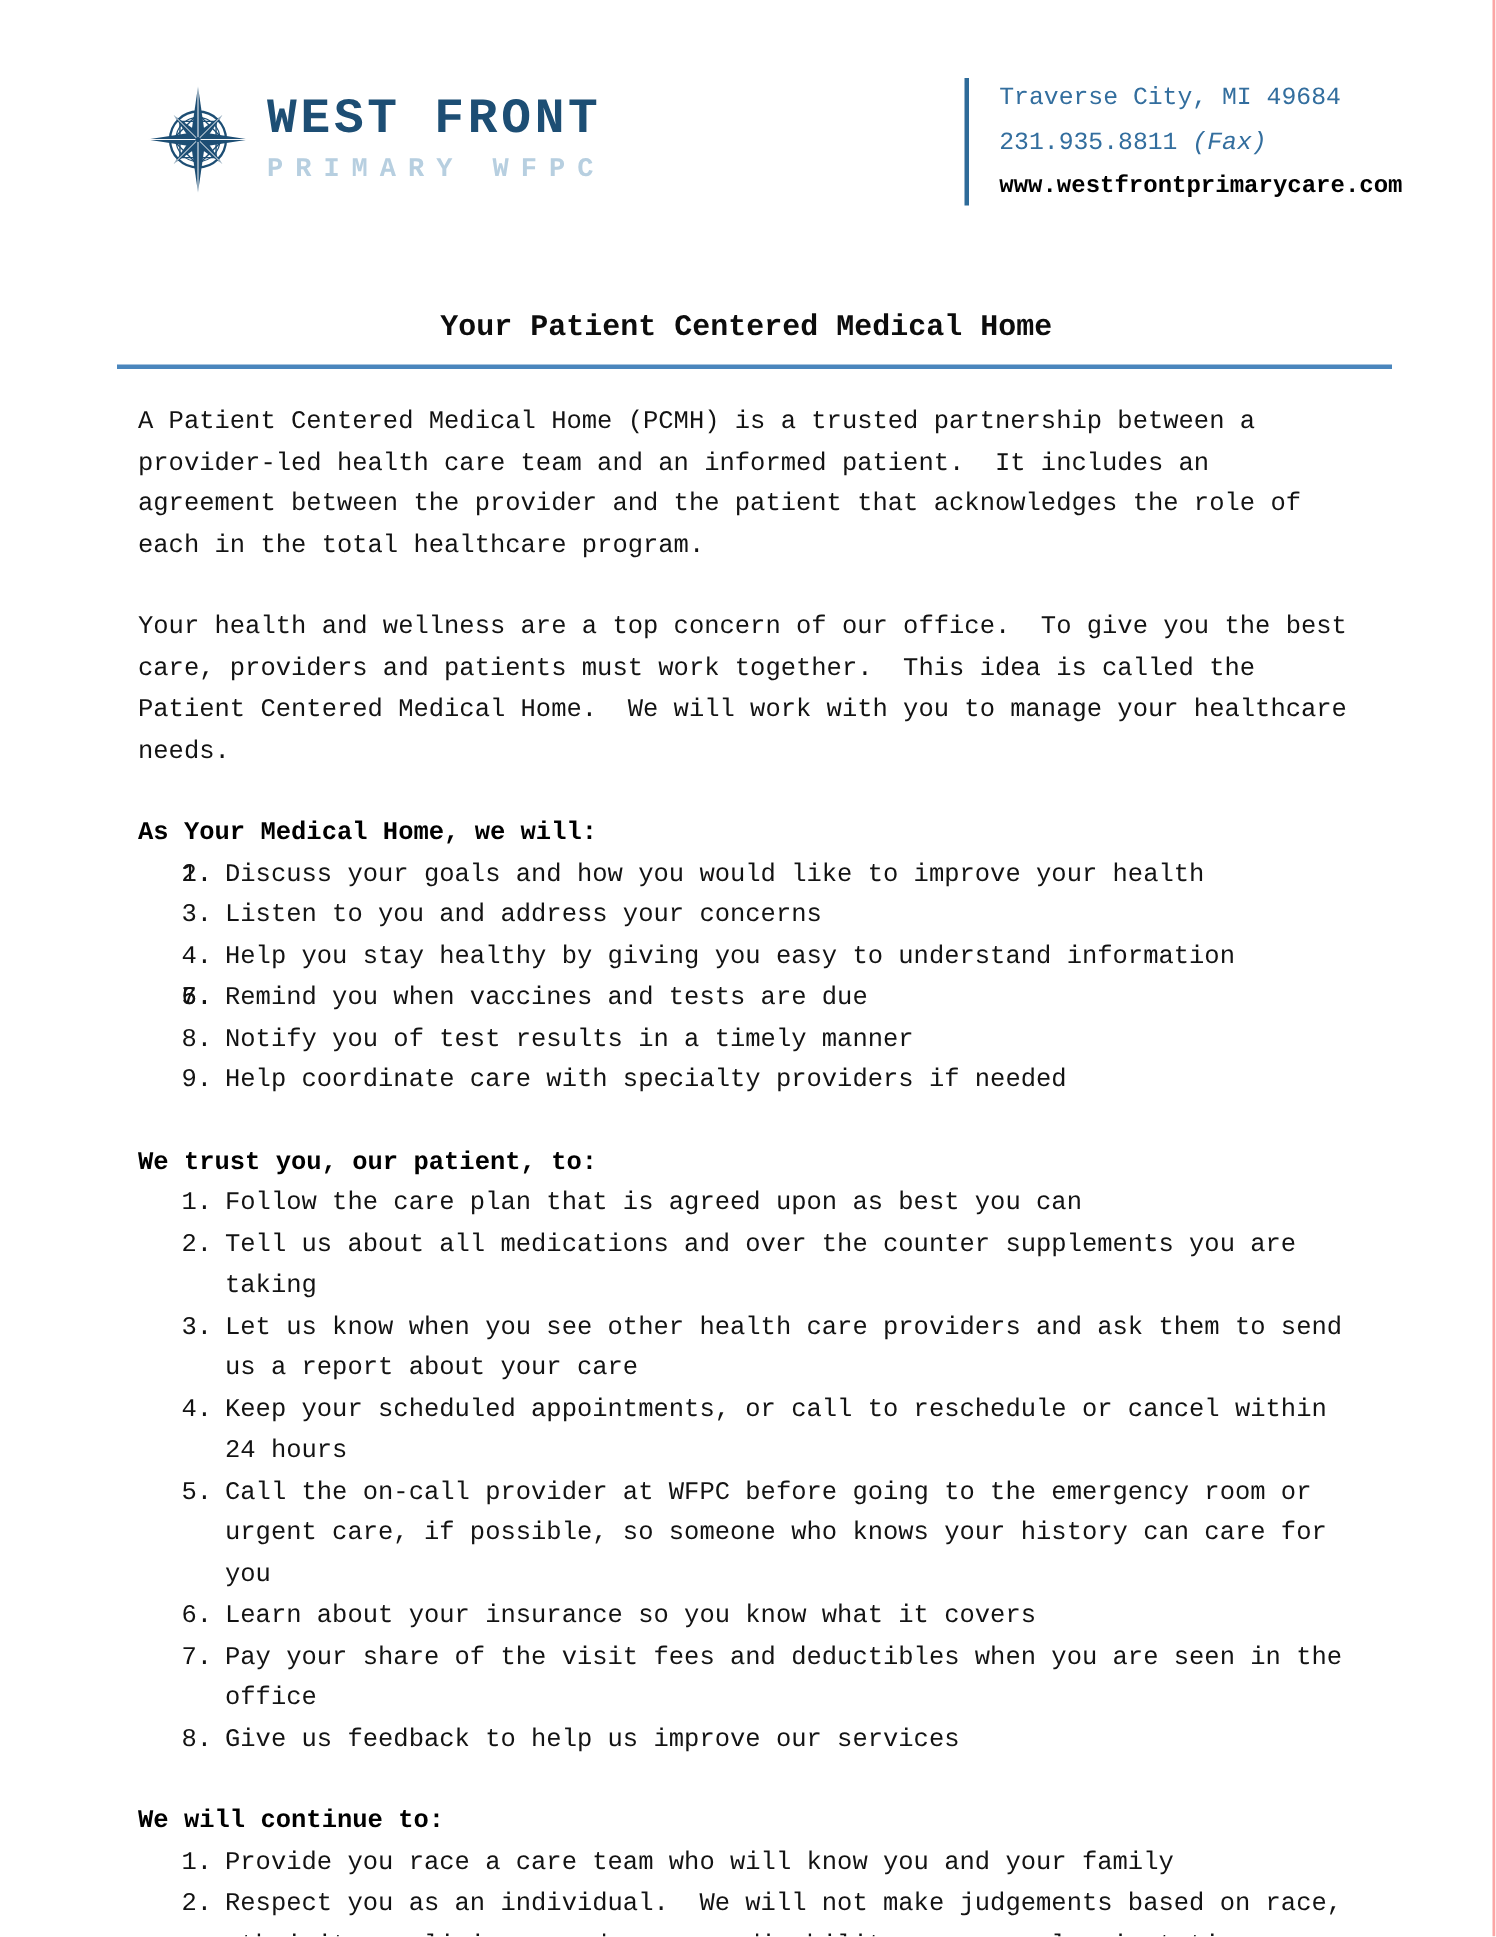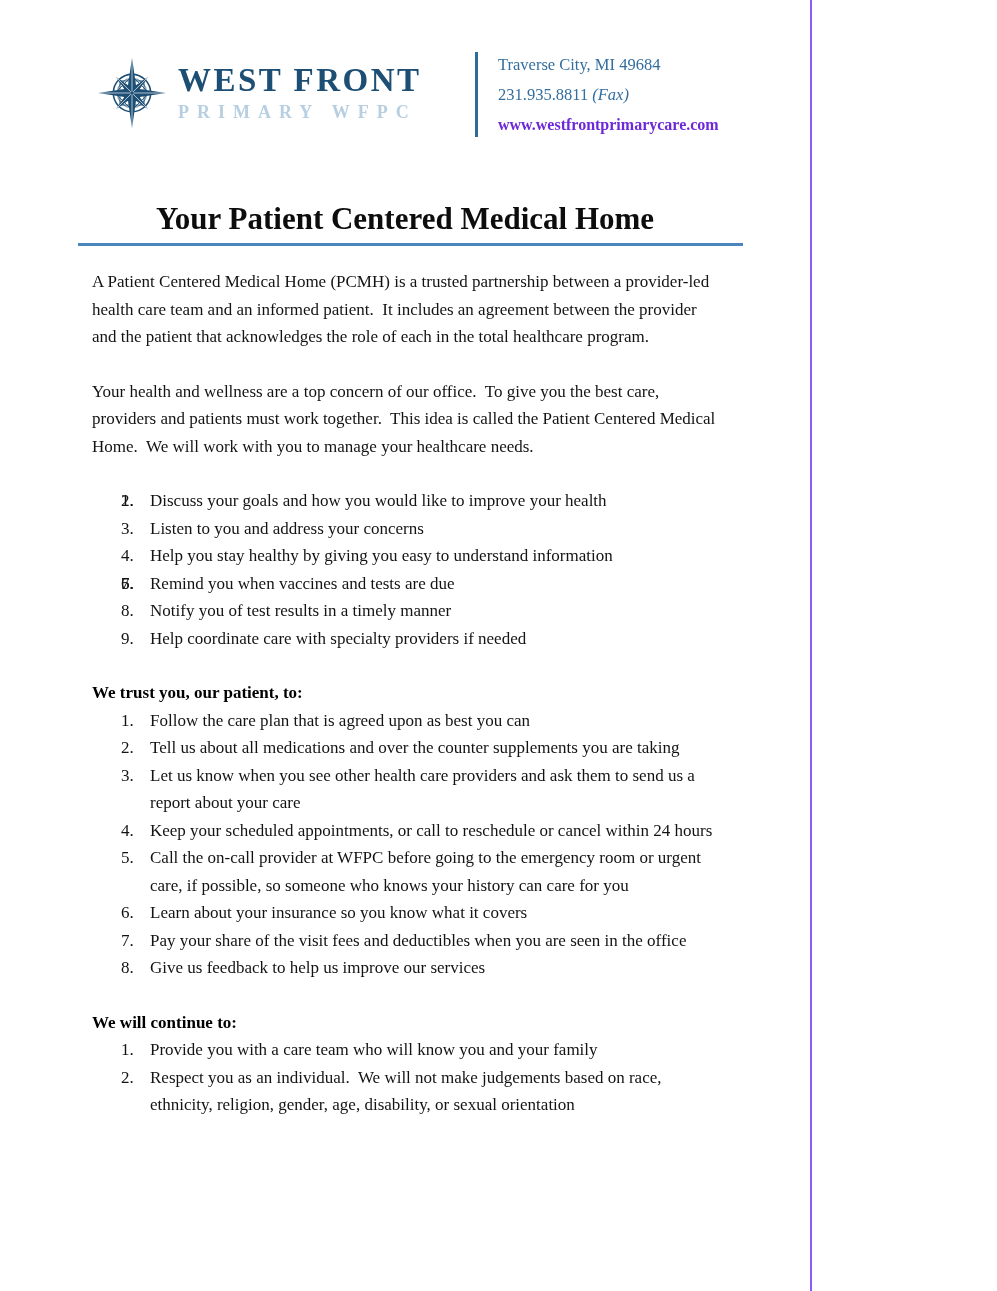--- a/index.html
+++ b/index.html
@@ -1,22 +1,22 @@
 <!DOCTYPE html>
 <html><head>
 <meta charset="utf-8">
 <style>
   html,body { margin:0; padding:0; background:#ffffff; }
   .page {
     position:relative;
-    width:812px; height:1291px;
+    width:997px; height:1291px;
     box-sizing:border-box;
     background:#ffffff;
-    border-right:2px solid #8b5cf6;
-    font-family:Liberation Serif, serif;
+    border-right:2px solid #fca5a5;
+    font-family:Liberation Mono, monospace;
     color:#131313;
     overflow:hidden;
   }
 
   
   .header {
     display:flex; justify-content:space-between; align-items:flex-start;
     padding:52px 60px 0 96px; height:112px;
   }
   .logo-block { display:flex; align-items:center; gap:10px; }
@@ -33,25 +33,25 @@
   .contact-block {
     border-left:3px solid #2e6b99;
     padding:2px 0 2px 20px;
     font-size:16.5px; line-height:21px;
     color:#336e9e; min-width:252px;
   }
   .contact-group { margin-bottom:9px; }
   .contact-group:last-child { margin-bottom:0; }
   .contact-line { white-space:nowrap; }
   .contact-label { font-style:italic; }
-  .website { font-weight:bold; font-size:16px; color:#6d28d9; }
+  .website { font-weight:bold; font-size:16px; color:#000000; }
 
   
   .doc-title {
-    text-align:center; font-size:31px; font-weight:bold;
+    text-align:center; font-size:20px; font-weight:bold;
     color:#0d0d0d; margin:40px 0 0 0; line-height:30px;
   }
   .title-rule {
     border:none; border-top:3px solid #4a86bd;
     margin:9px 67px 0 78px; height:0;
   }
 
   
   .content {
     margin:22px 88px 0 92px;
@@ -126,20 +126,21 @@
     </div>
   </div>
 
   <div class="doc-title">Your Patient Centered Medical Home</div>
   <hr class="title-rule">
 
   <div class="content">
     <p class="para">A Patient Centered Medical Home (PCMH) is a trusted partnership between a provider-led health care team and an informed patient.  It includes an agreement between the provider and the patient that acknowledges the role of each in the total healthcare program.</p>
     <p class="para">Your health and wellness are a top concern of our office.  To give you the best care, providers and patients must work together.  This idea is called the Patient Centered Medical Home.  We will work with you to manage your healthcare needs.</p>
 
+    <h2 class="section-heading">As Your Medical Home, we will:</h2>
     <ol class="numbered">
         <li><span class="num">1.</span></li>
         <li><span class="num">2.</span><span class="txt">Discuss your goals and how you would like to improve your health</span></li>
         <li><span class="num">3.</span><span class="txt">Listen to you and address your concerns</span></li>
         <li><span class="num">4.</span><span class="txt">Help you stay healthy by giving you easy to understand information</span></li>
         <li><span class="num">5.</span></li>
         <li><span class="num">6.</span></li>
         <li><span class="num">7.</span><span class="txt">Remind you when vaccines and tests are due</span></li>
         <li><span class="num">8.</span><span class="txt">Notify you of test results in a timely manner</span></li>
         <li><span class="num">9.</span><span class="txt">Help coordinate care with specialty providers if needed</span></li>
@@ -152,18 +153,18 @@
         <li><span class="num">3.</span><span class="txt">Let us know when you see other health care providers and ask them to send us a report about your care</span></li>
         <li><span class="num">4.</span><span class="txt">Keep your scheduled appointments, or call to reschedule or cancel within 24 hours</span></li>
         <li><span class="num">5.</span><span class="txt">Call the on-call provider at WFPC before going to the emergency room or urgent care, if possible, so someone who knows your history can care for you</span></li>
         <li><span class="num">6.</span><span class="txt">Learn about your insurance so you know what it covers</span></li>
         <li><span class="num">7.</span><span class="txt">Pay your share of the visit fees and deductibles when you are seen in the office</span></li>
         <li><span class="num">8.</span><span class="txt">Give us feedback to help us improve our services</span></li>
       </ol>
 
     <h2 class="section-heading">We will continue to:</h2>
     <ol class="numbered">
-        <li><span class="num">1.</span><span class="txt">Provide you with a care team who will know you and your family</span></li>
+        <li><span class="num">1.</span><span class="txt">Provide you race a care team who will know you and your family</span></li>
         <li><span class="num">2.</span><span class="txt">Respect you as an individual.  We will not make judgements based on race, ethnicity, religion, gender, age, disability, or sexual orientation</span></li>
       </ol>
   </div>
 
 </div>
 
 </body></html>

